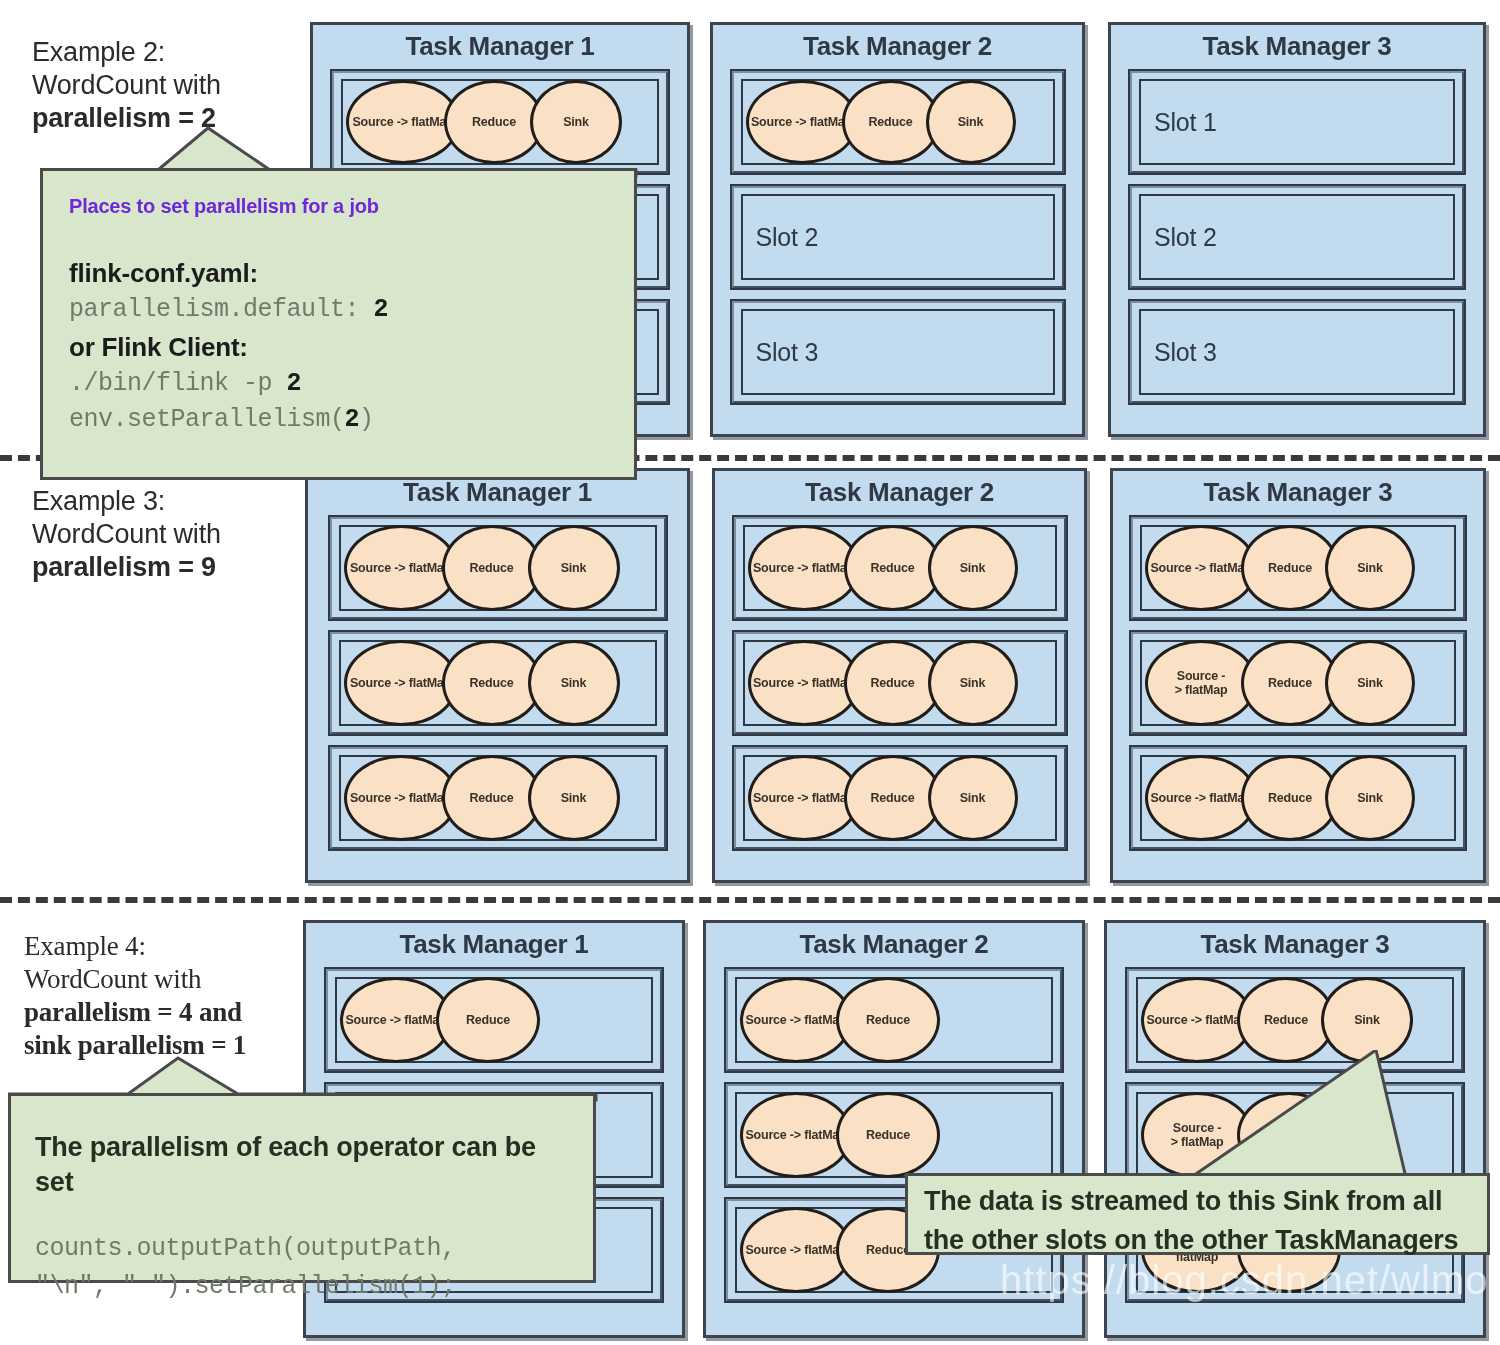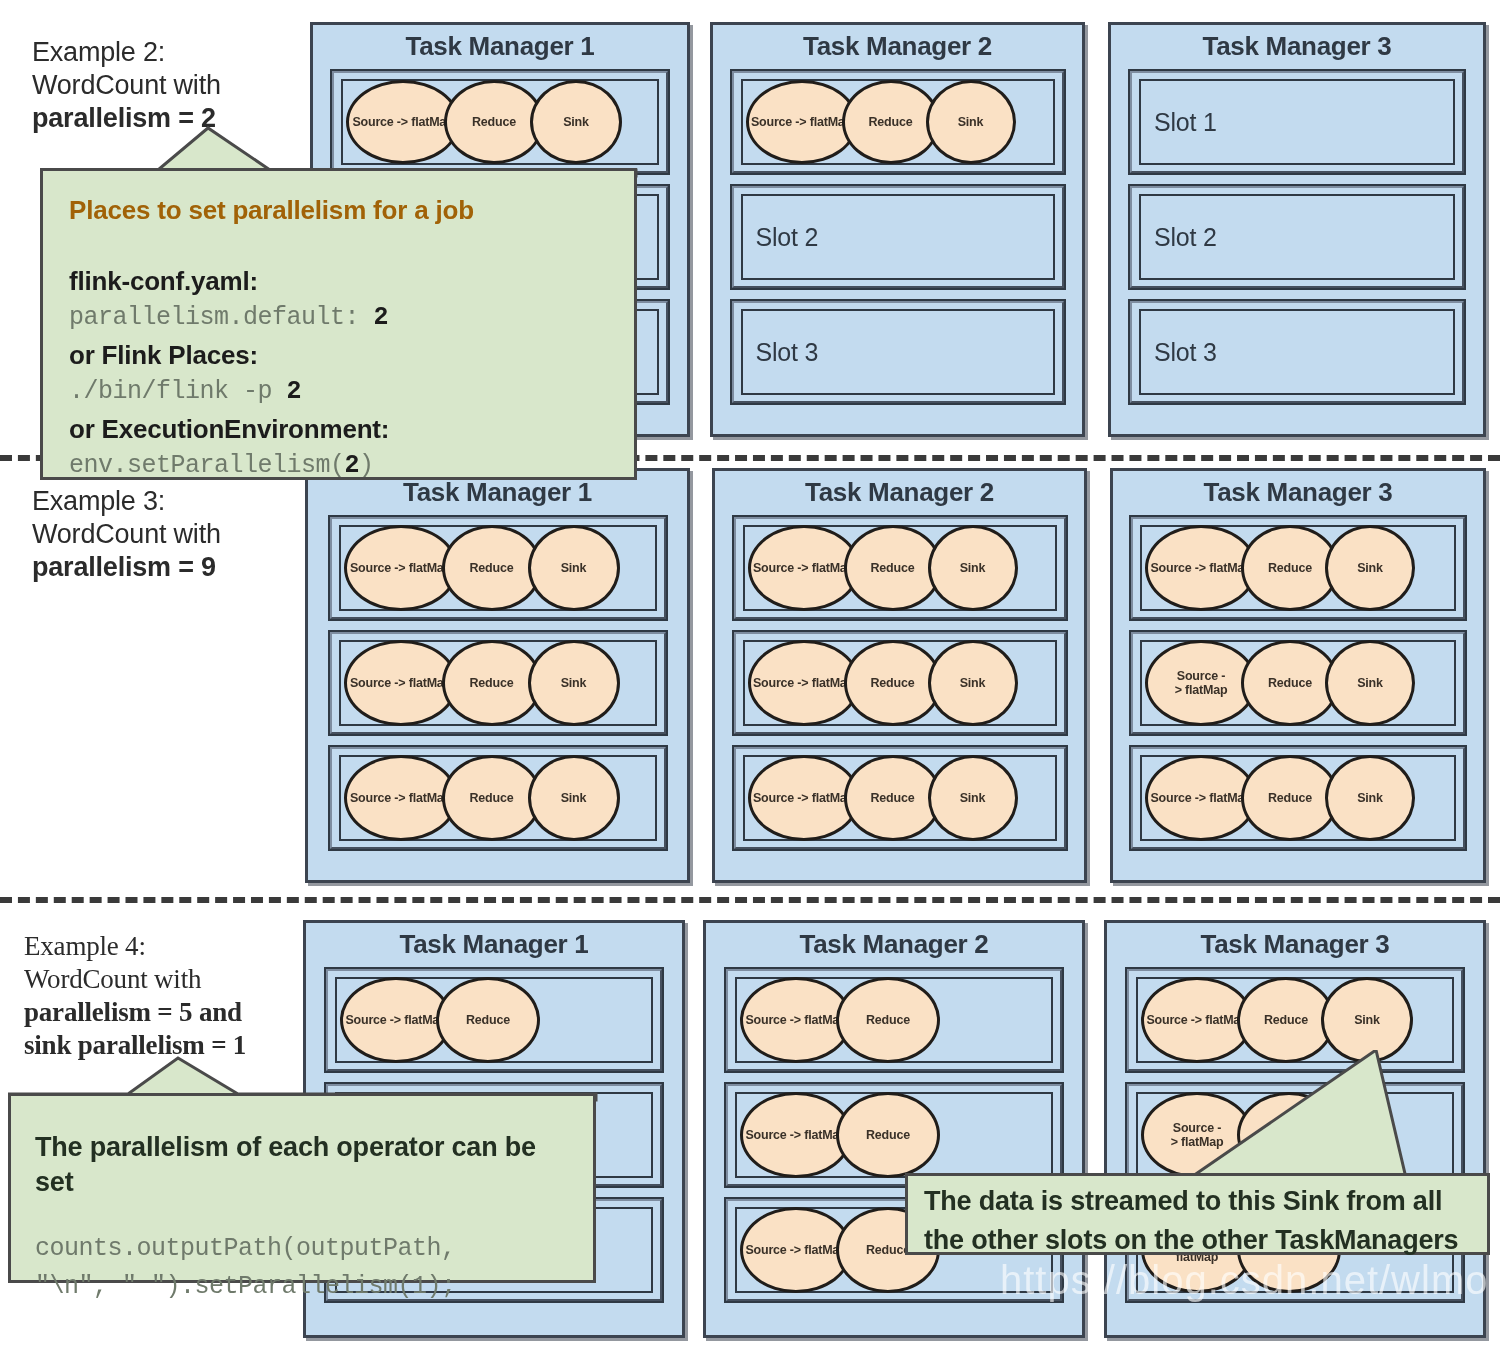--- a/index.html
+++ b/index.html
@@ -44,21 +44,21 @@
       letter-spacing:-0.2px;box-sizing:border-box;flex:none;}
   .op.bold{font-weight:bold;font-size:12.5px;}
   .op.src{margin-right:-16px;}
   .op.mid{margin-right:-14px;}
 
   
   .callout{position:absolute;background:#d8e7cb;border:3px solid #4a4a4a;
            box-sizing:border-box;z-index:40;}
   .callout .txt{position:relative;z-index:2;}
   .callout-tail{position:absolute;z-index:39;}
-  .co-head{font-weight:bold;font-size:26px;color:#a16207;letter-spacing:-0.2px;}
+  .co-head{font-weight:bold;font-size:20px;color:#6d28d9;letter-spacing:-0.2px;}
   .co-b{font-weight:bold;font-size:26px;color:#1c1c1c;letter-spacing:-0.2px;}
   .co-mono{font-family:"Liberation Mono",monospace;font-size:25px;color:#6f7a6b;
            letter-spacing:-0.5px;}
   .co-mono b{color:#1c1c1c;}
   .co-body{font-size:27px;line-height:35px;color:#233022;font-weight:bold;
            letter-spacing:-0.2px;}
 
   
   .wm-url{position:absolute;z-index:60;color:rgba(255,255,255,.62);
           font-size:40px;letter-spacing:1px;white-space:nowrap;pointer-events:none;}
@@ -154,23 +154,22 @@
 
   <svg class="callout-tail" style="left:40px;top:118px;width:600px;height:60px;" viewBox="0 0 600 60" preserveAspectRatio="none">
     <polygon points="0,52 118,52 168,10 230,52 596,52 596,58 0,58" fill="#d8e7cb" stroke="#4a4a4a" stroke-width="3"></polygon>
   </svg>
   <div class="callout" style="left:40px;top:168px;width:597px;height:312px;padding:24px 26px 0 26px;">
     <div class="txt">
       <div class="co-head">Places to set parallelism for a job</div>
       <div style="height:36px;"></div>
       <div class="co-b" style="line-height:38px;">flink-conf.yaml:</div>
       <div class="co-mono" style="line-height:36px;"><span>parallelism.default: </span><b>2</b></div>
-      <div class="co-b" style="line-height:38px;">or Flink Places:</div>
+      <div class="co-b" style="line-height:38px;">or Flink Client:</div>
       <div class="co-mono" style="line-height:36px;"><span>./bin/flink -p </span><b>2</b></div>
-      <div class="co-b" style="line-height:38px;">or ExecutionEnvironment:</div>
       <div class="co-mono" style="line-height:36px;"><span>env.setParallelism(</span><b>2</b><span>)</span></div>
     </div>
   </div>
 
   <div class="example-label" style="left:32px;top:485px;width:260px;">
     <div>Example 3:</div>
     <div>WordCount with</div>
     <div class="b">parallelism = 9</div>
   </div>
 
@@ -315,21 +314,21 @@
         </div>
       </div>
     </div>
   </div>
 
   <div class="sep" style="top:897px;"></div>
 
   <div class="example-label" style="left:24px;top:930px;width:290px;font-family:Liberation Serif, serif;">
     <div>Example 4:</div>
     <div>WordCount with</div>
-    <div class="b">parallelism = 5 and</div>
+    <div class="b">parallelism = 4 and</div>
     <div class="b">sink parallelism = 1</div>
   </div>
 
   <div class="tm" style="left:303px;top:920px;width:382px;height:418px;">
     <div class="tm-title">Task Manager 1</div>
     <div class="slots" style="top:44px;">
       <div class="slot" style="width:340px;height:106px;">
         <div class="inner"></div>
         <div class="ops">
           <div class="op src" style="width:112px;height:86px;">

